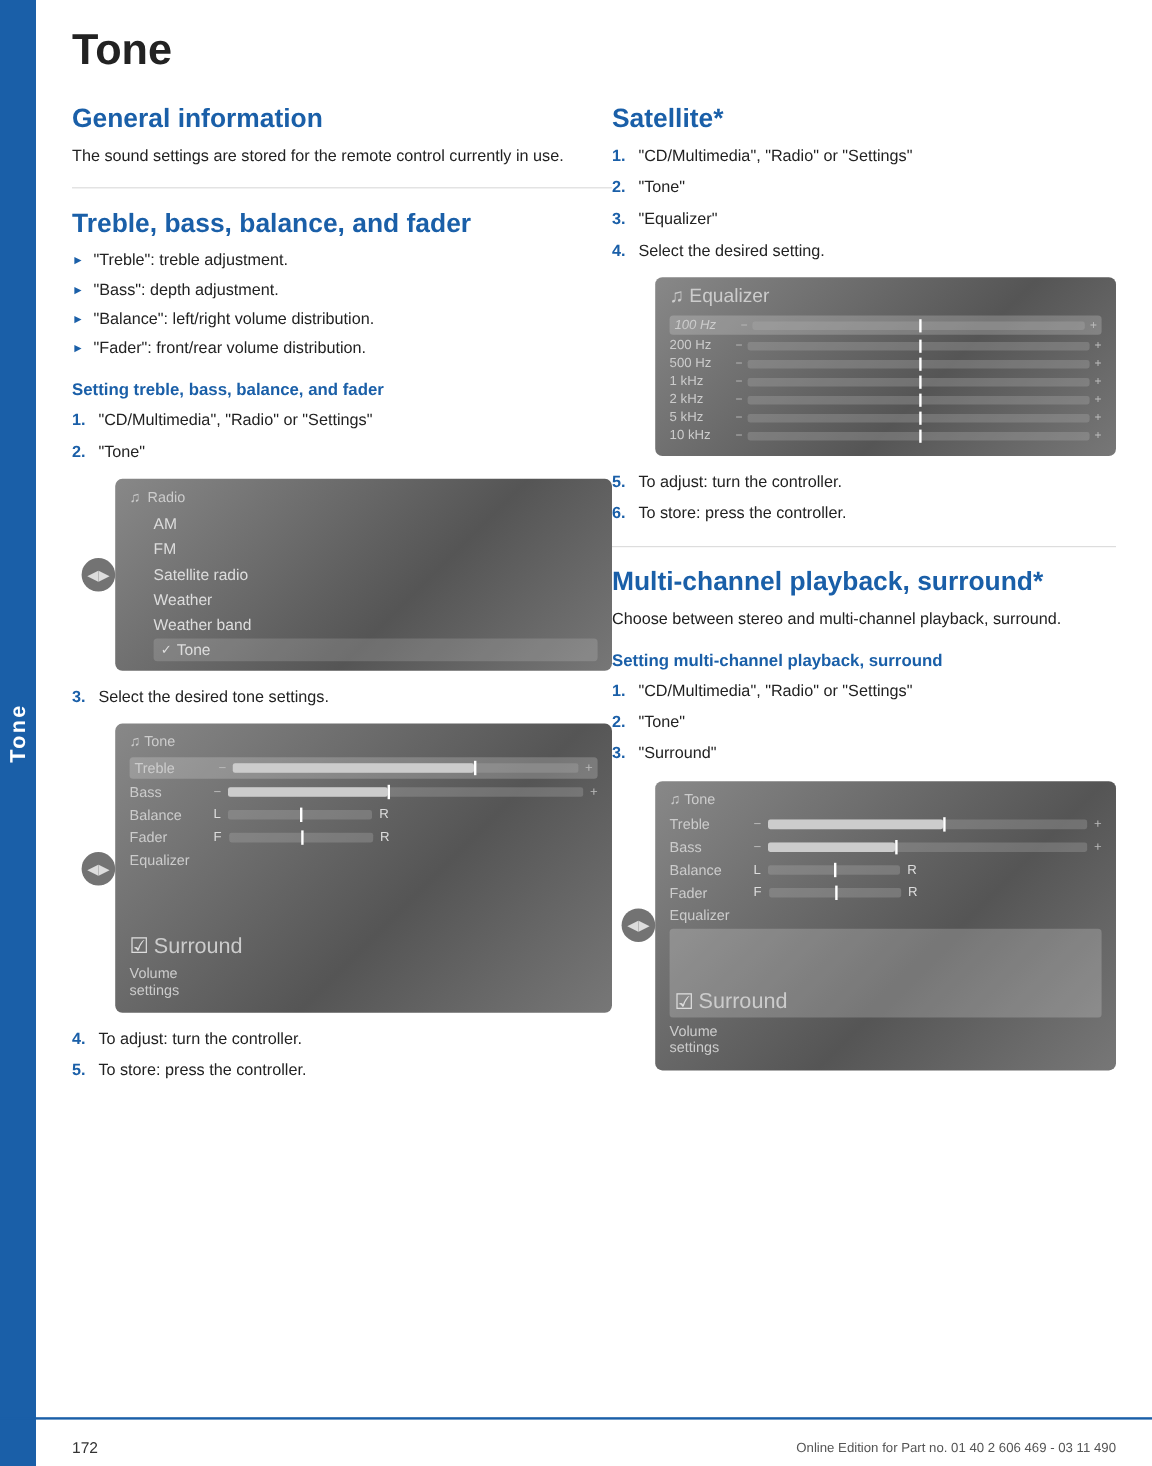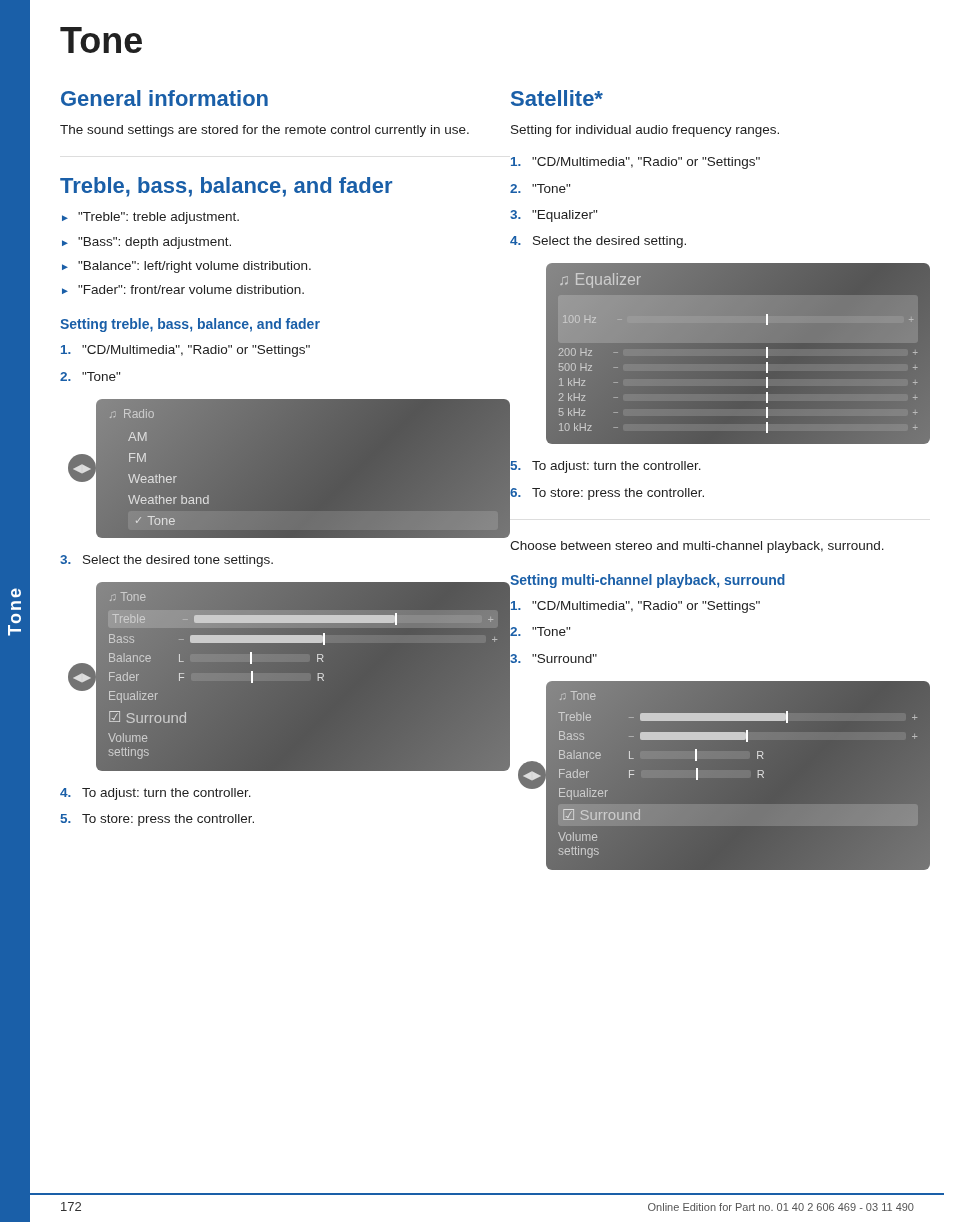--- a/index.html
+++ b/index.html
@@ -267,22 +267,23 @@
       display: flex;
       align-items: center;
       justify-content: center;
       color: #ddd;
       font-size: 12px;
     }
     .tone-surround {
       display: flex;
       align-items: center;
       gap: 4px;
-      font-size: 15px;
+      font-size: 18px;
       color: #ccc;
+      margin-top: 48px;
     }
     .tone-surround::before {
       content: '☑';
       color: #ddd;
     }
 
     
     .eq-screen {
       background: linear-gradient(135deg, #888 0%, #666 40%, #555 60%, #777 100%);
       border-radius: 6px;
@@ -298,21 +299,22 @@
       margin-bottom: 6px;
     }
     .eq-row {
       display: flex;
       align-items: center;
       margin-bottom: 3px;
     }
     .eq-row.highlighted {
       background: rgba(255,255,255,0.2);
       border-radius: 3px;
-      padding: 18px 4px;
+      padding: 2px 4px;
+      font-style: italic;
     }
     .eq-label {
       width: 55px;
       color: #ccc;
       font-size: 11px;
     }
     .eq-minus {
       color: #bbb;
       margin-right: 4px;
       font-size: 10px;
@@ -336,25 +338,25 @@
       margin-left: 4px;
       font-size: 10px;
     }
 
     
     .footer {
       border-top: 2px solid #1a5fa8;
       display: flex;
       justify-content: space-between;
       align-items: center;
-      padding: 4px 30px 8px 60px;
+      padding: 16px 30px 8px 60px;
       position: absolute;
       bottom: 0;
       left: 0;
-      right: 16px;
+      right: 0;
     }
     .footer-page {
       font-size: 13px;
       color: #333;
     }
     .footer-text {
       font-size: 11px;
       color: #555;
     }
 
@@ -429,20 +431,21 @@
         <div class="screen-wrapper">
           <div class="screen-nav-btn">◀▶</div>
           <div class="radio-screen screen-img">
             <div class="screen-title">
               <span>♫</span>
               <span>Radio</span>
             </div>
             <div class="menu-items">
               <div class="menu-item">AM</div>
               <div class="menu-item">FM</div>
+              <div class="menu-item">Satellite radio</div>
               <div class="menu-item">Weather</div>
               <div class="menu-item">Weather band</div>
               <div class="menu-item selected">Tone</div>
             </div>
           </div>
         </div>
 
         <ol class="num-list" style="margin-top:8px;">
           <li>
               <span class="num" style="color:#1a5fa8;font-weight:bold;">3.</span>
@@ -523,21 +526,20 @@
             </li>
         </ol>
 
       </section>
     </div>
 
     <div class="col-right">
 
       <section>
         <h2 class="section-h2">Satellite*</h2>
-        <p>Setting for individual audio frequency ranges.</p>
 
 
         <ol class="num-list">
           <li>
               <span class="num">1.</span>
               <span>"CD/Multimedia", "Radio" or "Settings"</span>
             </li>
           <li>
               <span class="num">2.</span>
               <span>"Tone"</span>
@@ -627,20 +629,21 @@
               <span class="num" style="color:#1a5fa8;font-weight:bold;">6.</span>
               <span>To store: press the controller.</span>
             </li>
         </ol>
 
       </section>
 
       <div class="divider"></div>
 
       <section>
+        <h2 class="section-h2">Multi-channel playback, surround*</h2>
         <p>Choose between stereo and multi-channel playback, surround.</p>
 
         <h3 class="section-h3">Setting multi-channel playback, surround</h3>
 
         <ol class="num-list">
           <li>
               <span class="num">1.</span>
               <span>"CD/Multimedia", "Radio" or "Settings"</span>
             </li>
           <li>

